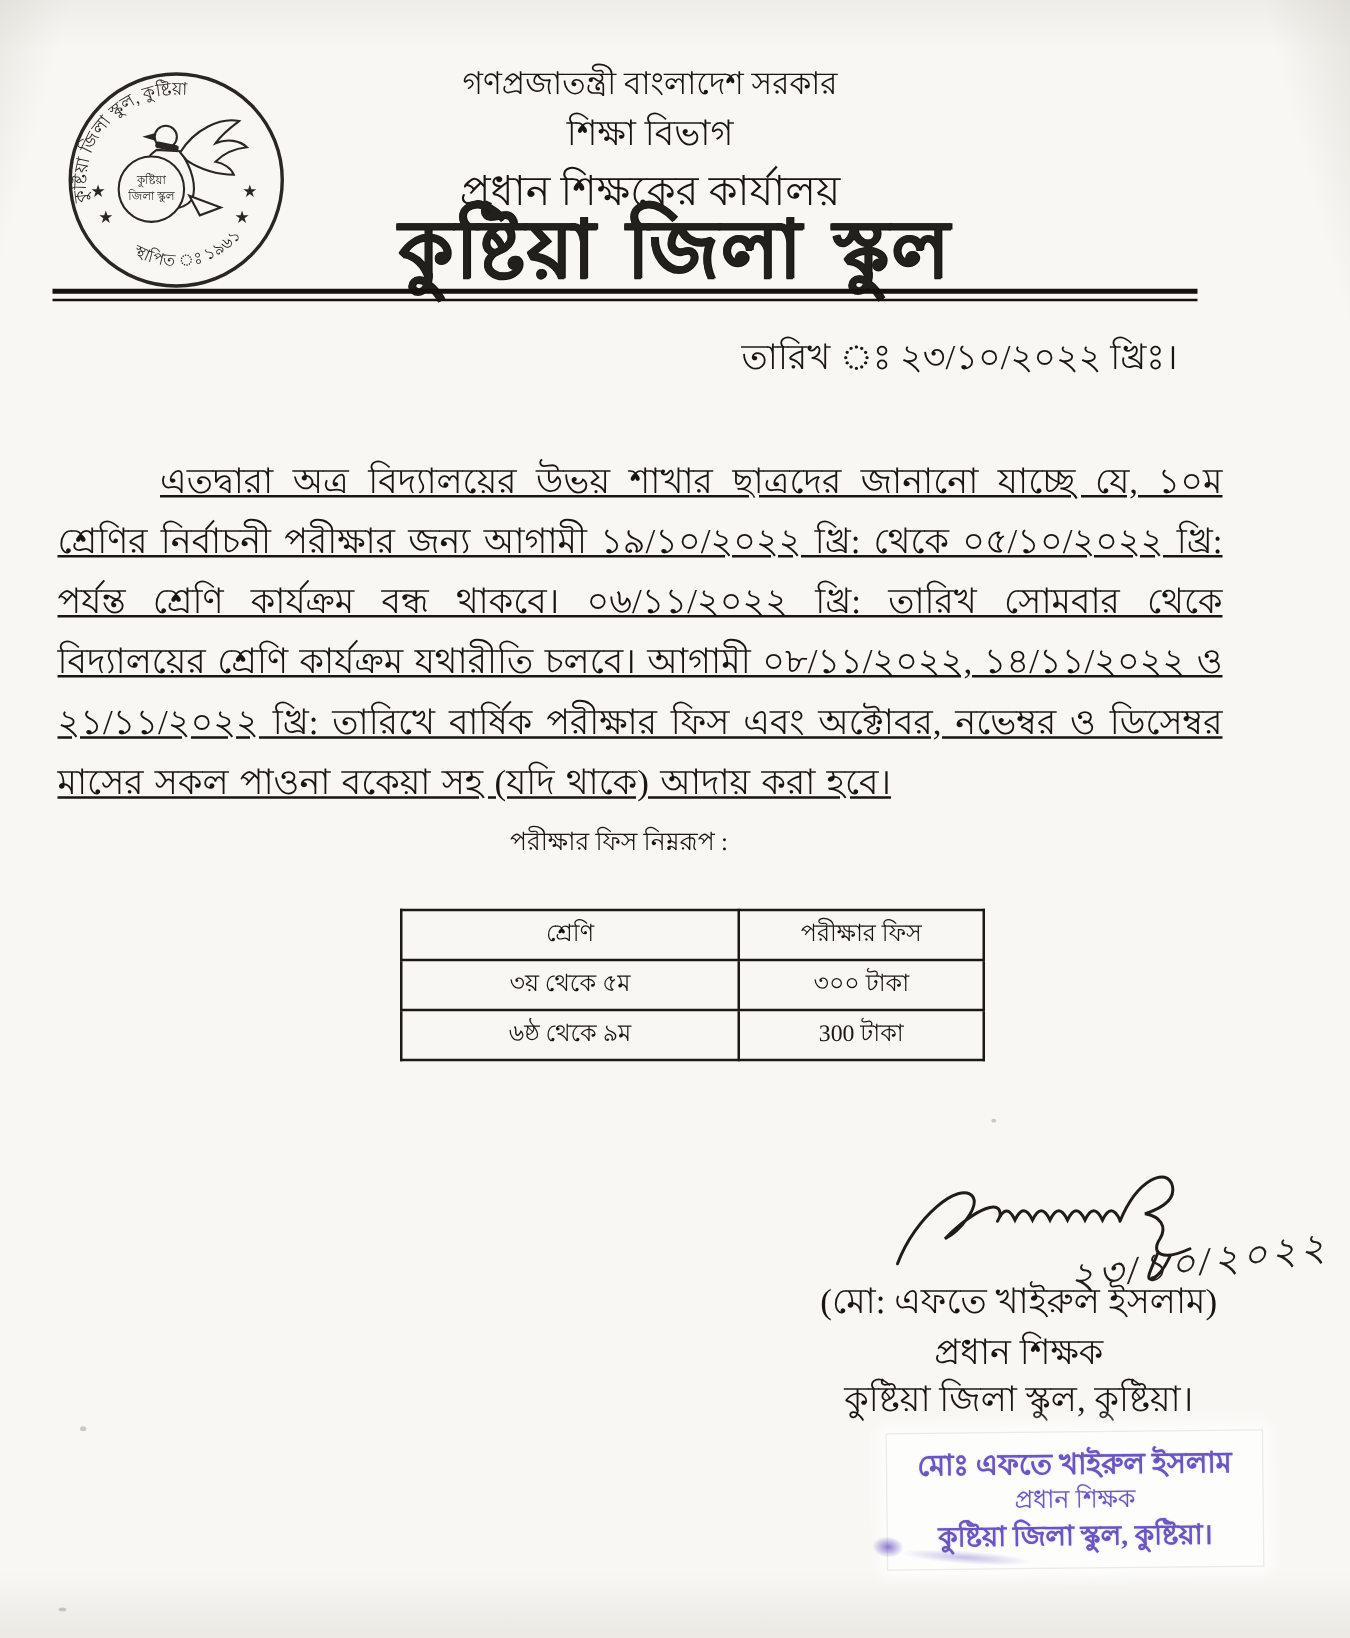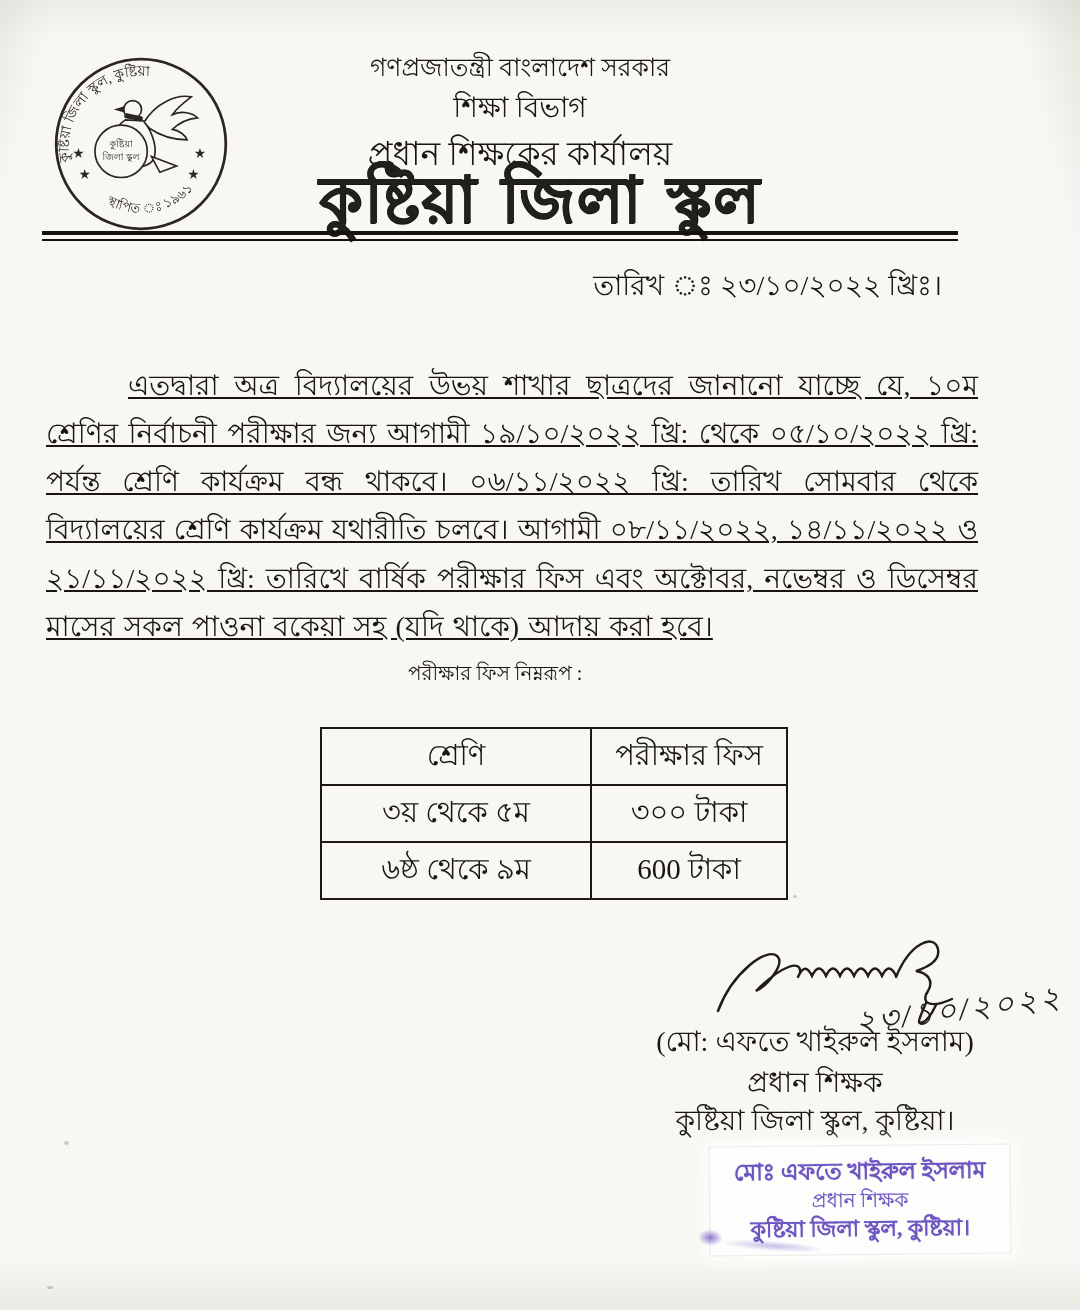--- a/index.html
+++ b/index.html
@@ -64,21 +64,21 @@
   }
 
   .fees-heading {
     position: absolute; left: 408px; top: 658px;
     font-size: 20px;
   }
 
   table.fees {
     position: absolute; left: 320px; top: 727px;
     border-collapse: collapse;
-    font-size: 29px;
+    font-size: 19px;
   }
   table.fees td, table.fees th {
     border: 2.5px solid #1b1815;
     text-align: center; vertical-align: middle;
     font-weight: normal;
     padding: 3px 10px;
   }
   table.fees .c1 { width: 270px; }
   table.fees .c2 { width: 196px; }
   table.fees tr  { height: 39px; }
@@ -184,21 +184,21 @@
         <tr>
       <th class="c1">শ্রেণি</th>
       <th class="c2">পরীক্ষার ফিস</th>
     </tr>
     <tr>
       <td>৩য় থেকে ৫ম</td>
       <td>৩০০ টাকা</td>
     </tr>
     <tr>
       <td>৬ষ্ঠ থেকে ৯ম</td>
-      <td>600 টাকা</td>
+      <td>300 টাকা</td>
     </tr>
   </tbody>
     </table>
 
   <svg class="sig-art" viewBox="0 0 370 120">
     <g fill="none" stroke="#201c18" stroke-width="2.4" stroke-linecap="round">
       <path d="M28,86 C42,48 78,20 88,32 C94,40 78,60 66,66 C92,40 112,34 110,48"></path>
       <path d="M108,52 q7,-16 14,-1 q7,-15 14,0 q7,-15 14,0 q7,-15 14,0 q7,-15 14,0 q7,-15 14,0 q7,-15 14,0"></path>
       <path d="M206,52 C220,18 244,8 248,24 C251,38 232,44 226,46 C238,48 244,56 238,66 C230,78 240,84 262,74"></path>
       <path d="M236,78 C230,92 226,100 232,98 C240,94 244,84 246,80"></path>

